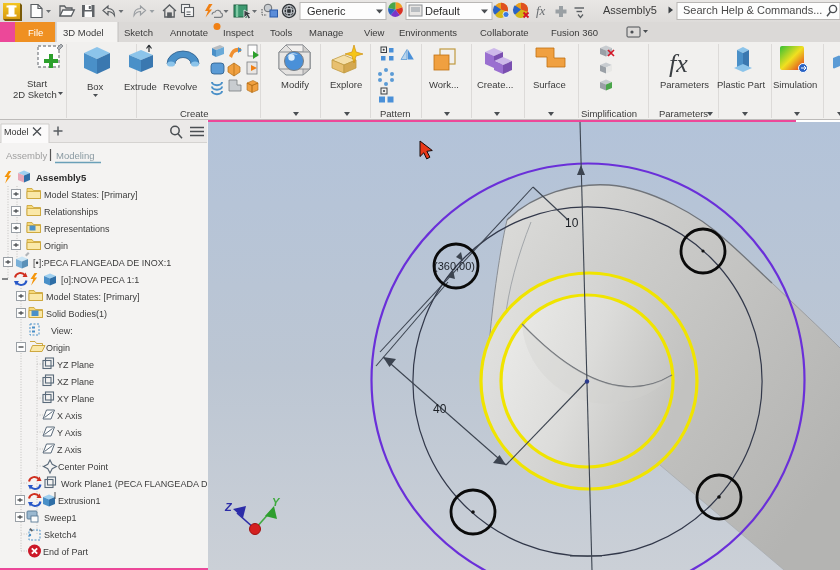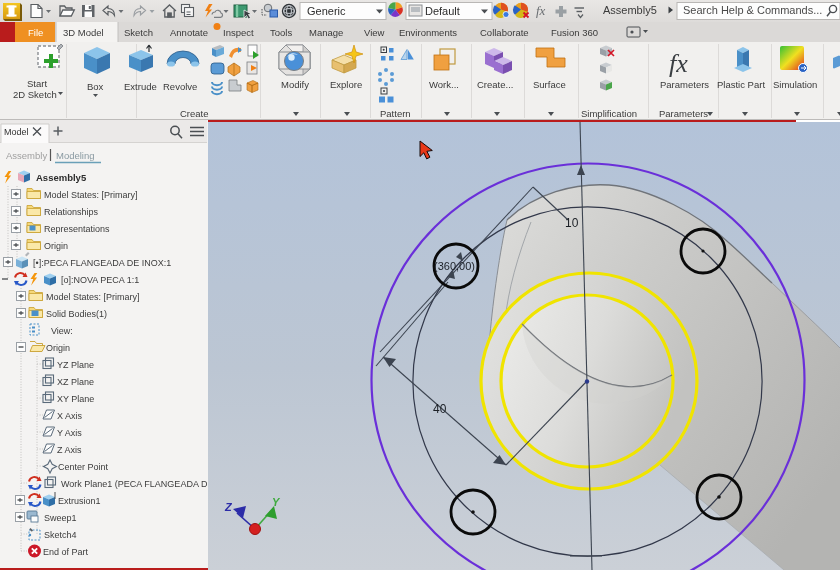--- a/index.html
+++ b/index.html
@@ -1,17 +1,17 @@
 <!DOCTYPE html>
 <html><head>
 <meta charset="utf-8">
 <style>
   * { margin:0; padding:0; box-sizing:border-box; }
   html,body { width:840px; height:570px; overflow:hidden; font-family:"Liberation Sans", sans-serif; }
-  #app { position:relative; width:796px; height:570px; background:#b91c1c; }
+  #app { position:relative; width:796px; height:570px; background:#ec4899; }
   
   #titlebar { position:absolute; left:0; top:0; width:840px; height:22px;
     background:linear-gradient(#e9e7e5,#dddbd9); }
   
   #tabs { position:absolute; left:15px; top:22px; width:840px; height:20px;
     background:#dad8d6; font-size:9.5px; color:#3a3a3a; }
   
   #ribbon { position:absolute; left:0; top:42px; width:840px; height:78px;
     background:#f0efed; border-bottom:1px solid #c8c6c4; }
   

